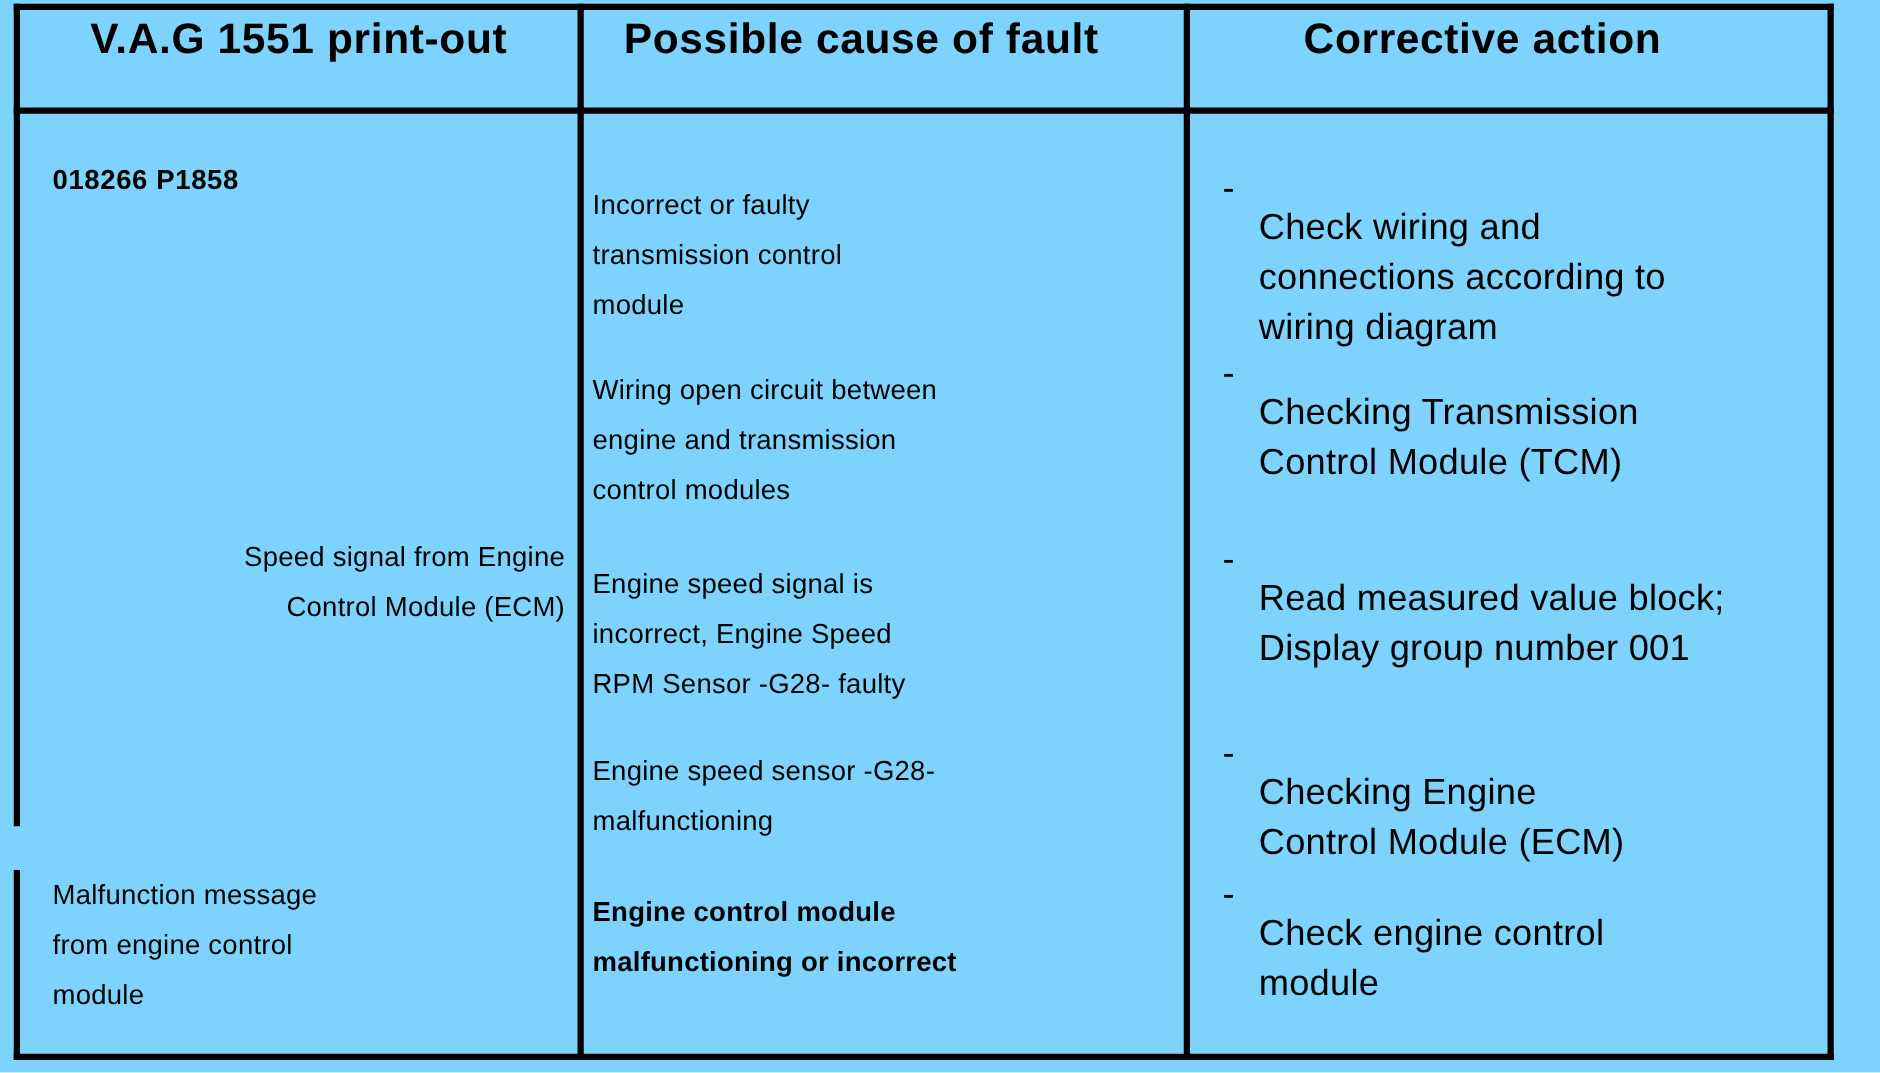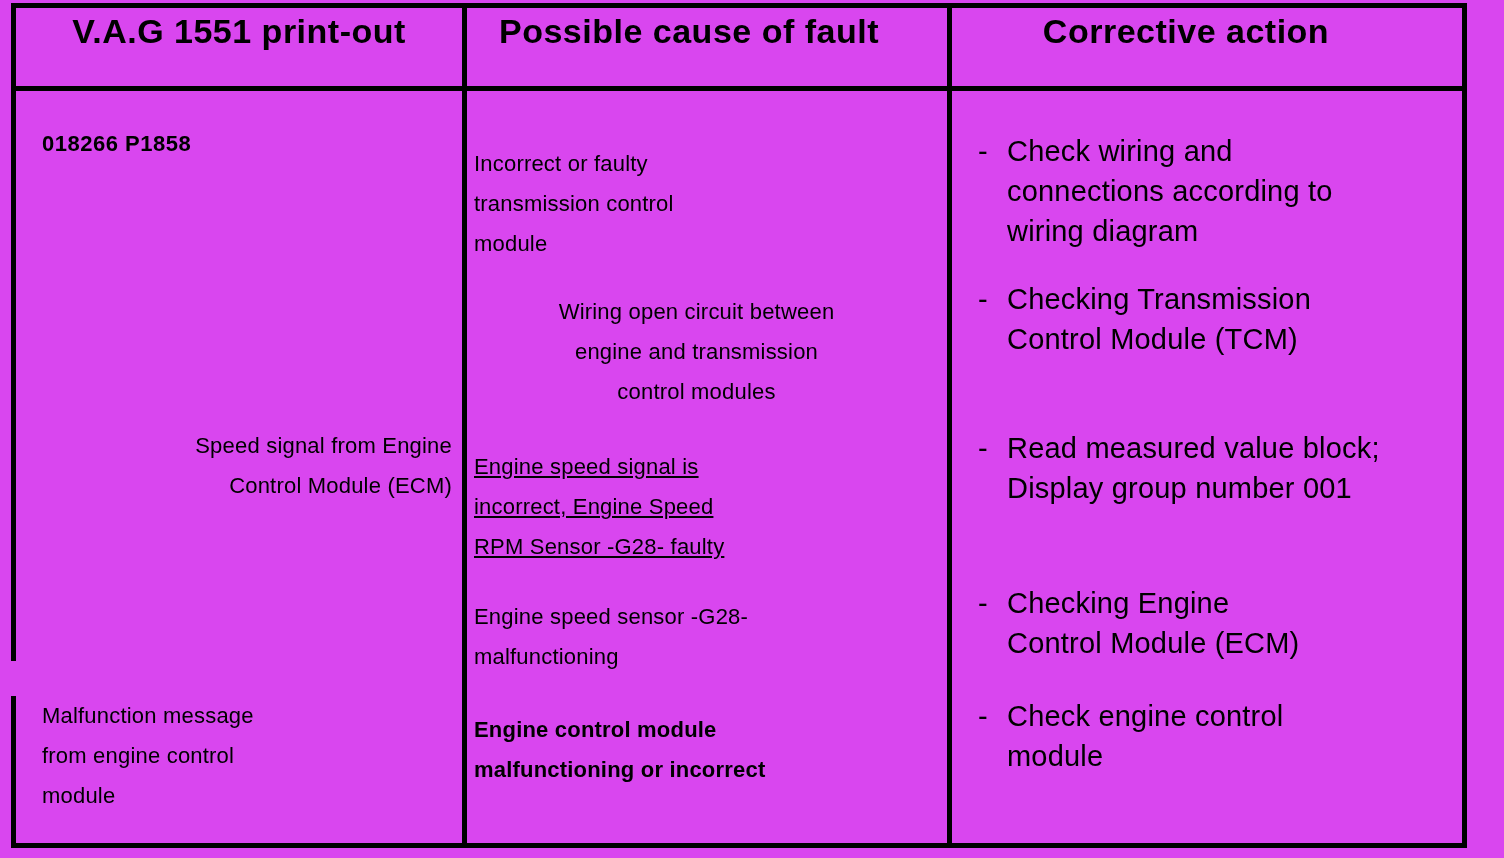--- a/index.html
+++ b/index.html
@@ -4,21 +4,21 @@
 <style>
   html, body {
     margin: 0;
     padding: 0;
     background: #ffffff;
   }
   .page {
     position: relative;
     width: 1504px;
     height: 858px;
-    background: #d946ef;
+    background: #7dd3fc;
     overflow: hidden;
     font-family: "Liberation Sans", sans-serif;
     color: #000000;
   }
   
   .rule {
     position: absolute;
     background: #000000;
   }
   .rule-top      { left: 11px;   top: 3px;   width: 1456px; height: 5px; }
@@ -65,29 +65,30 @@
     line-height: 40px;
   }
   .action-item .dash {
     flex: none;
     width: 29px;
   }
   .action-item .action-text {
     flex: 1;
     white-space: pre-line;
     letter-spacing: 0.2px;
+    margin-top: 31px;
   }
 
   
   .p-code  { top: 124px; }
   .p-c1-0  { top: 426px; text-align: right; }
   .p-c1-1  { top: 696px; }
   .p-c2-0  { top: 128px; }
-  .p-c2-1  { top: 276px; text-align: center; }
-  .p-c2-2  { top: 431px; text-decoration: underline; }
+  .p-c2-1  { top: 276px; }
+  .p-c2-2  { top: 431px; }
   .p-c2-3  { top: 581px; }
   .p-c2-4  { top: 694px; font-weight: bold; }
   .p-c3-0  { top: 131px; }
   .p-c3-1  { top: 279px; }
   .p-c3-2  { top: 428px; }
   .p-c3-3  { top: 583px; }
   .p-c3-4  { top: 696px; }
 </style>
 </head>
 <body>

